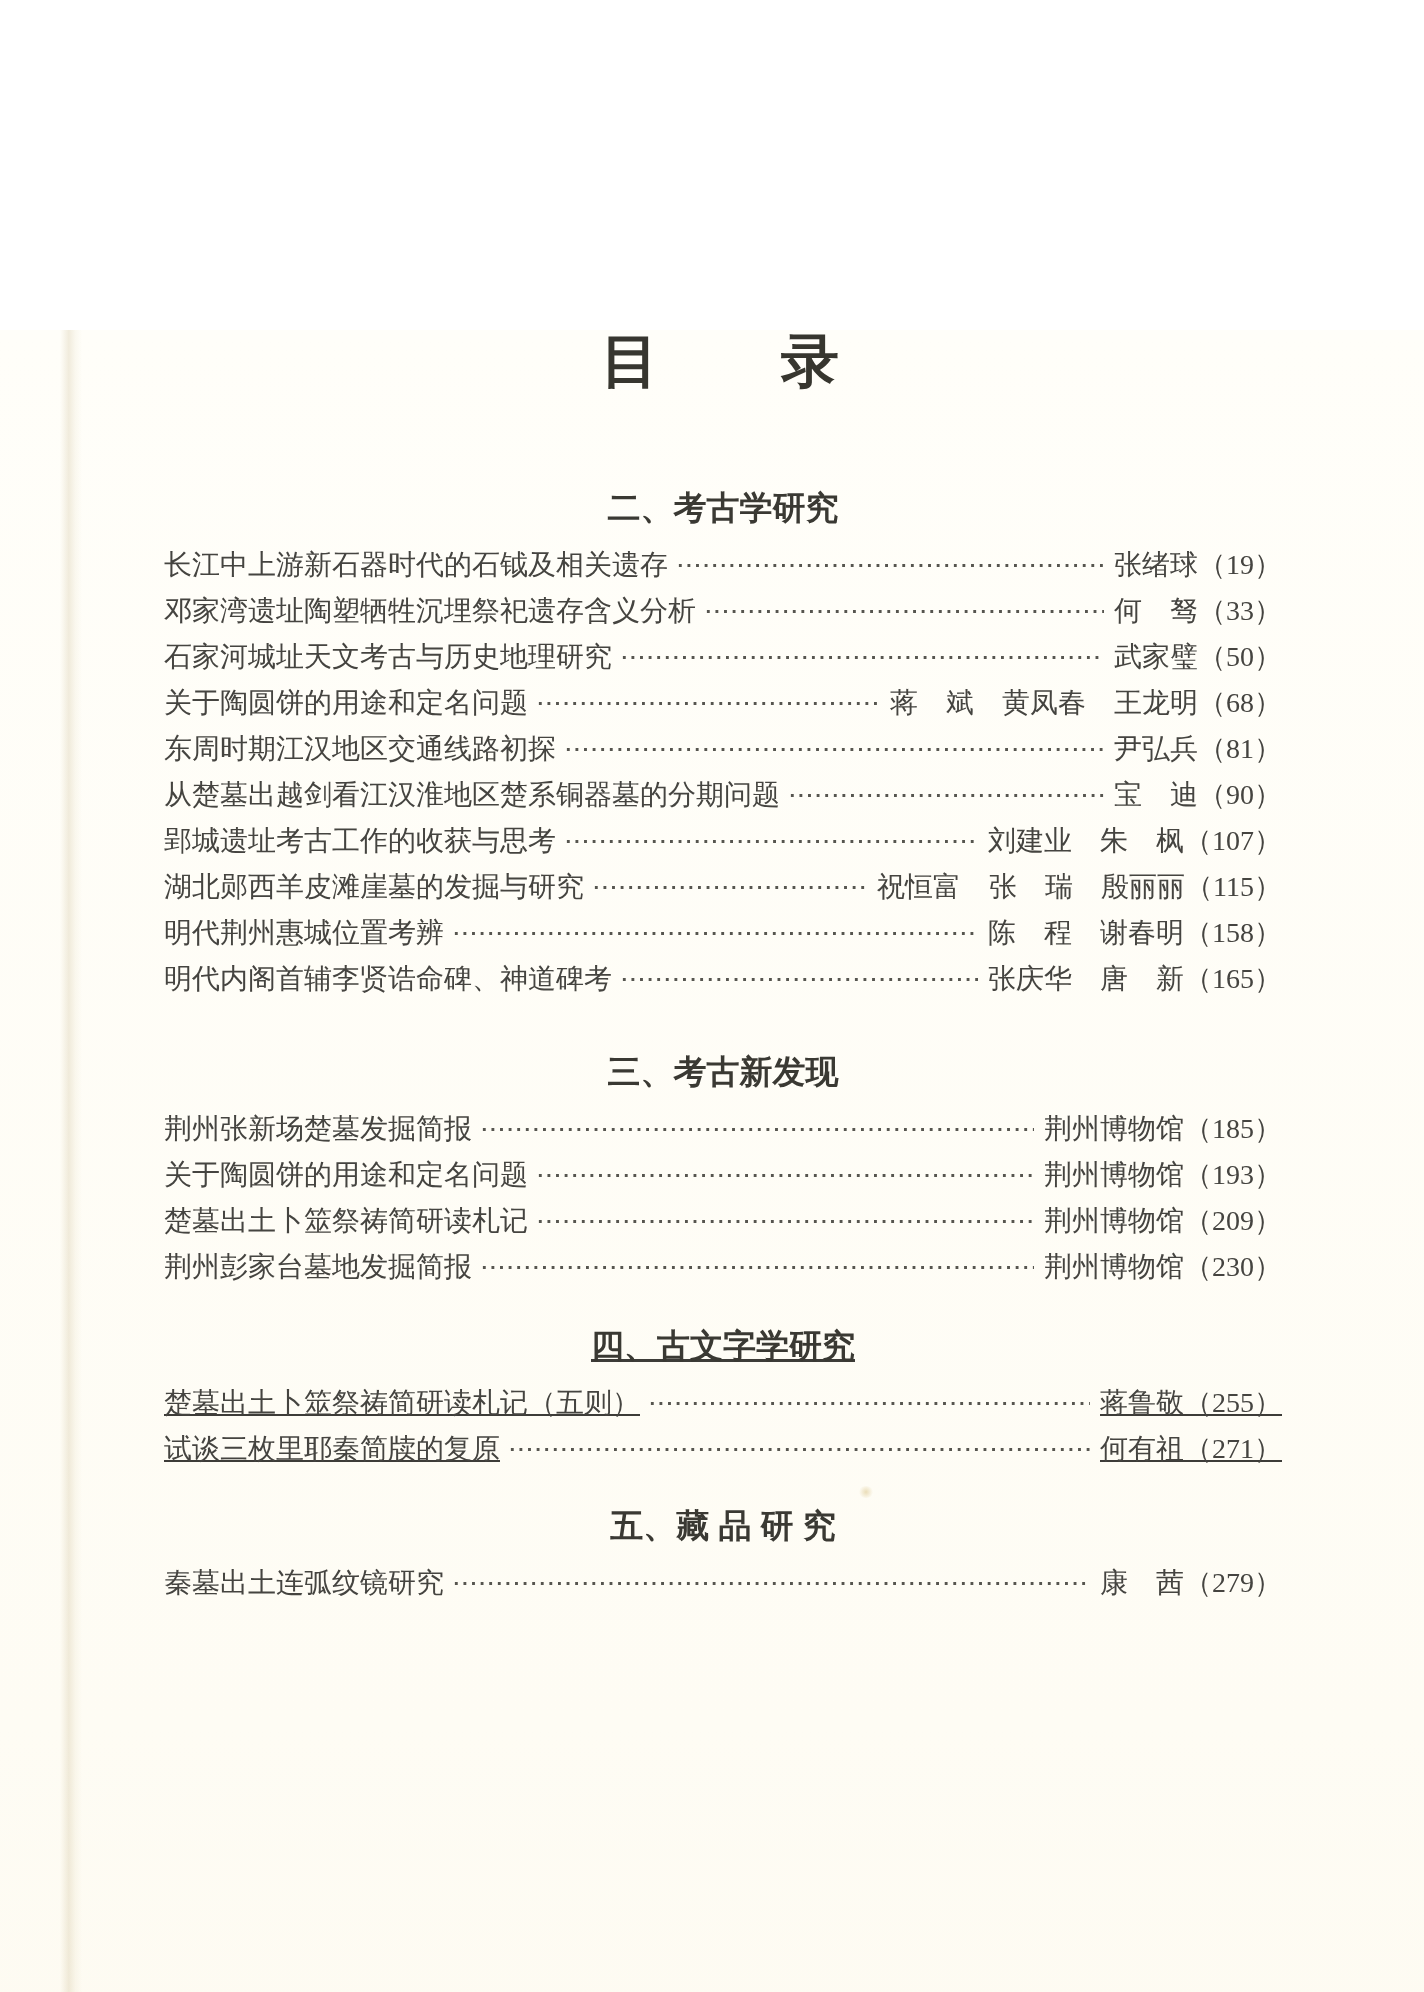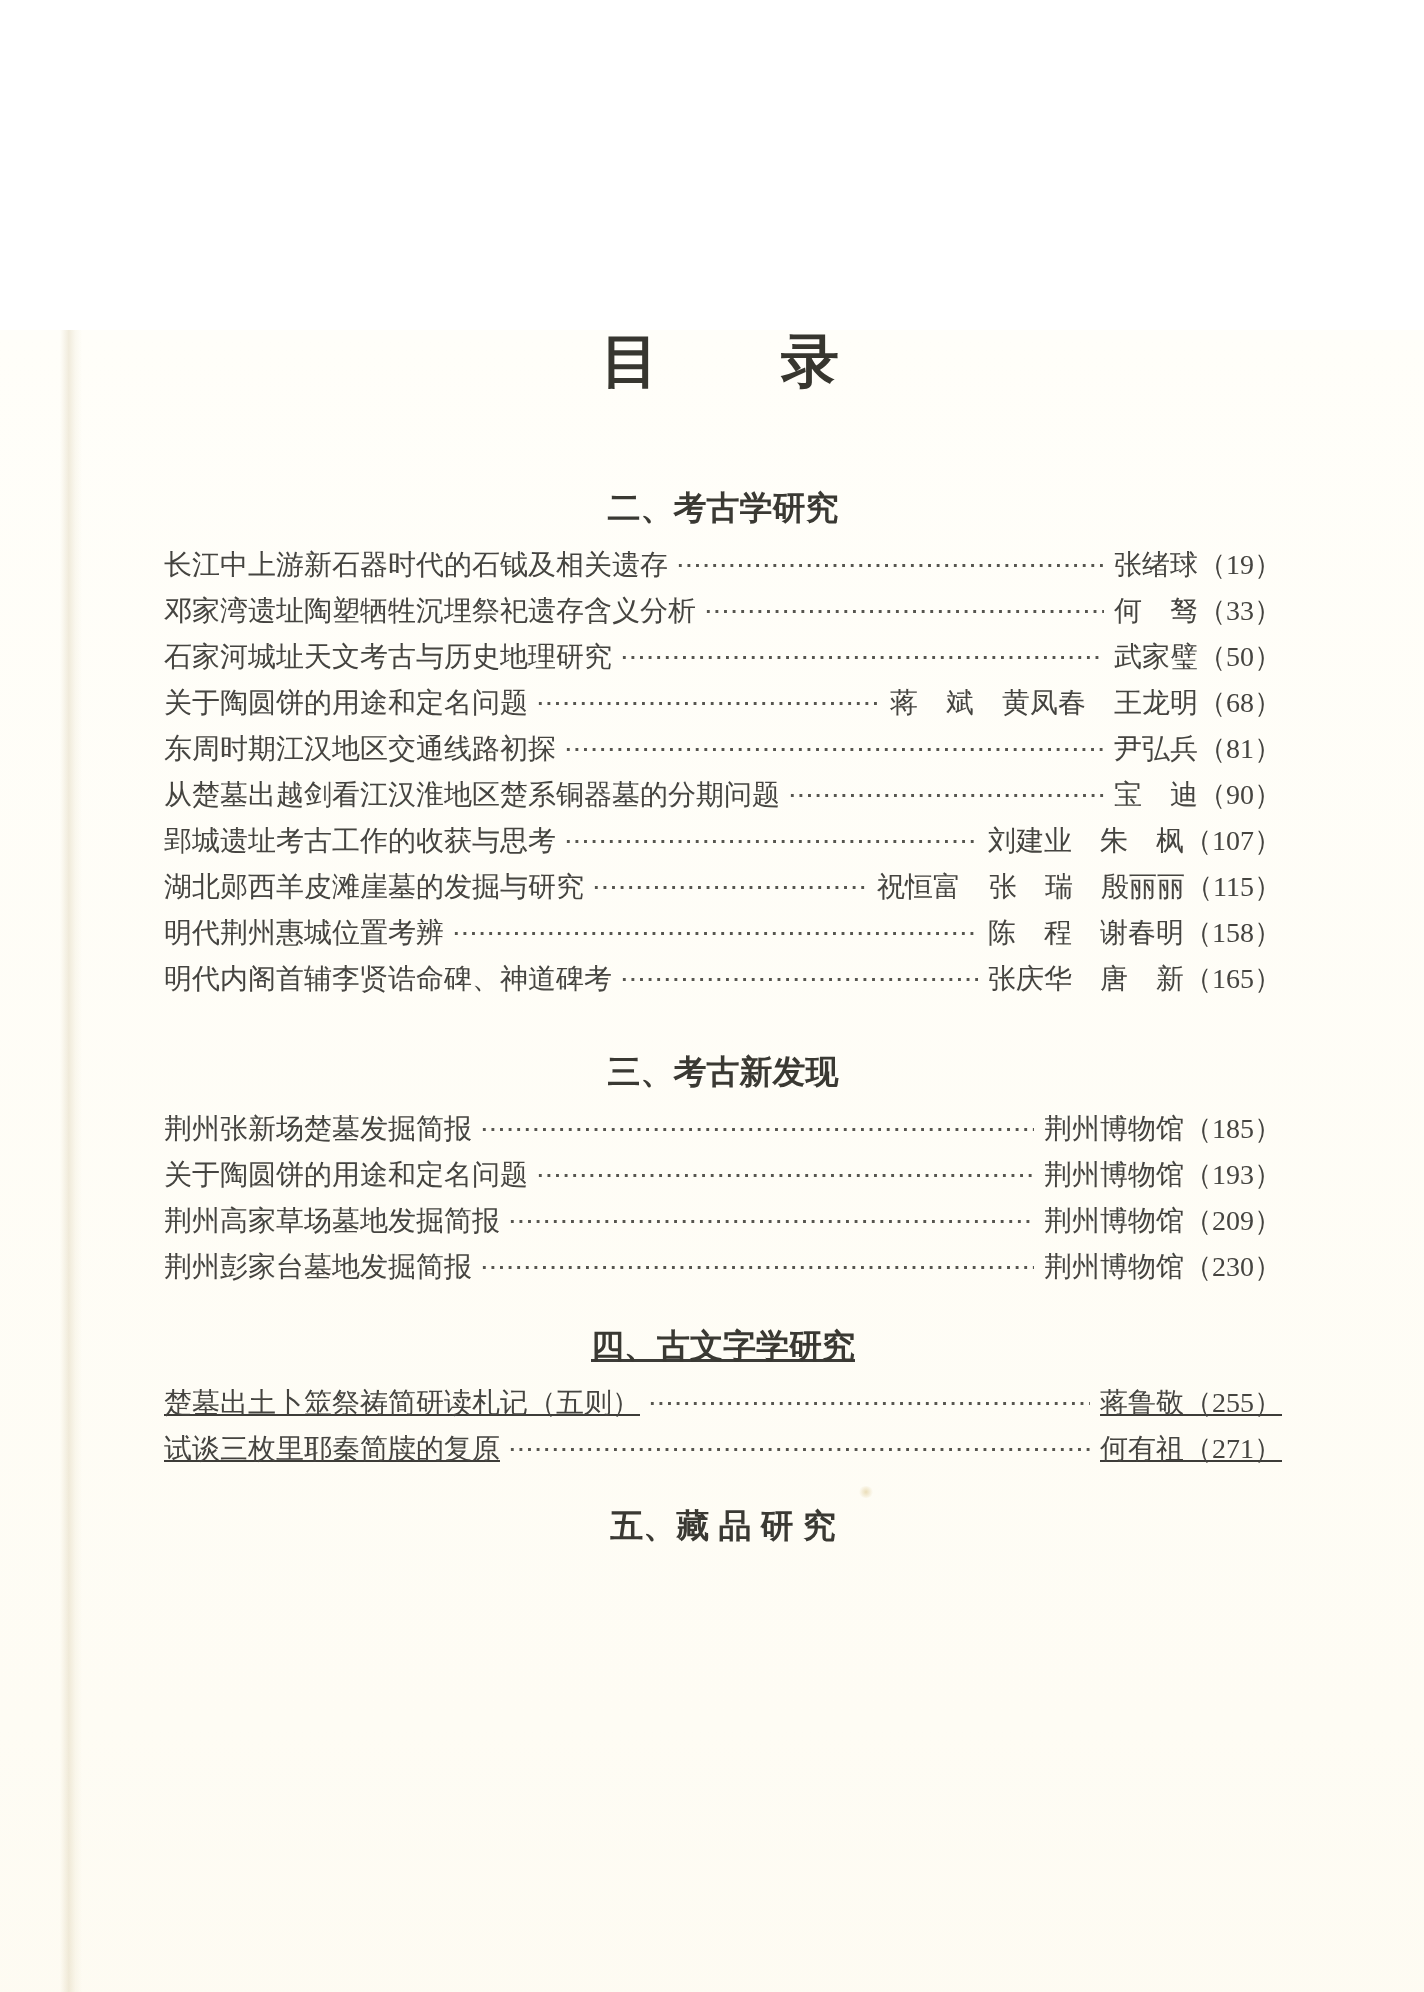--- a/index.html
+++ b/index.html
@@ -178,21 +178,21 @@
   </div>
 
   <div class="entry">
     <span class="etitle">关于陶圆饼的用途和定名问题</span>
     <span class="leader"></span>
     <span class="authors">荆州博物馆</span>
     <span class="pagenum">（193）</span>
   </div>
 
   <div class="entry">
-    <span class="etitle">荆州高家草场墓地发掘简报</span>
+    <span class="etitle">楚墓出土卜筮祭祷简研读札记</span>
     <span class="leader"></span>
     <span class="authors">荆州博物馆</span>
     <span class="pagenum">（209）</span>
   </div>
 
   <div class="entry">
     <span class="etitle">荆州彭家台墓地发掘简报</span>
     <span class="leader"></span>
     <span class="authors">荆州博物馆</span>
     <span class="pagenum">（230）</span>
@@ -215,15 +215,23 @@
     <span class="etitle">试谈三枚里耶秦简牍的复原</span>
     <span class="leader"></span>
     <span class="authors">何有祖</span>
     <span class="pagenum">（271）</span>
   </div>
 </div>
   </section>
 
   <section class="section">
     <h2 class="heading">五、藏 品 研 究</h2>
+    <div class="entries">
+  <div class="entry">
+    <span class="etitle">秦墓出土连弧纹镜研究</span>
+    <span class="leader"></span>
+    <span class="authors">康　茜</span>
+    <span class="pagenum">（279）</span>
+  </div>
+</div>
   </section>
 </main>
 </div>
 
 </body></html>

